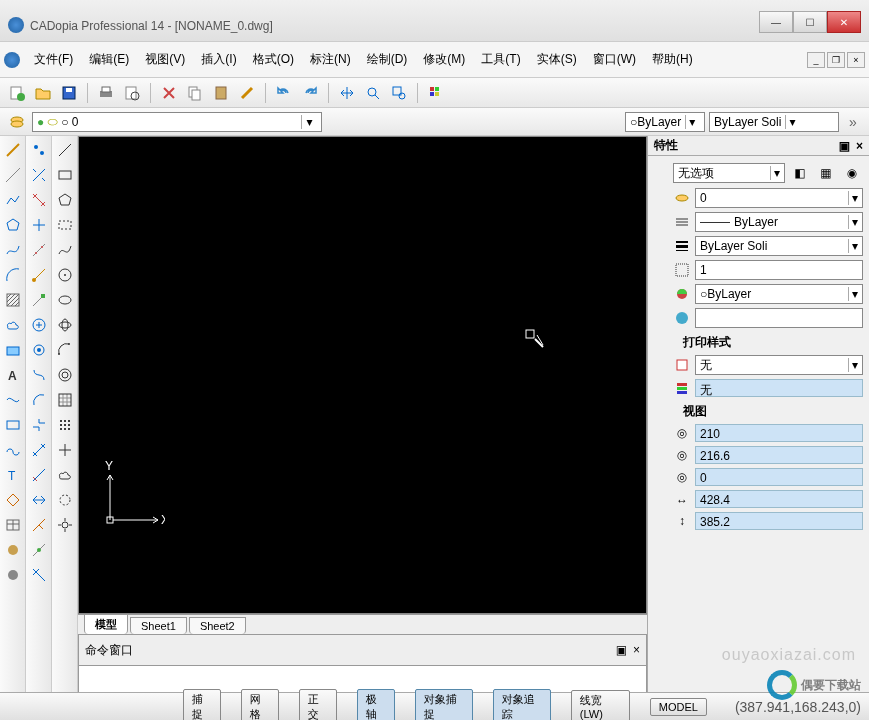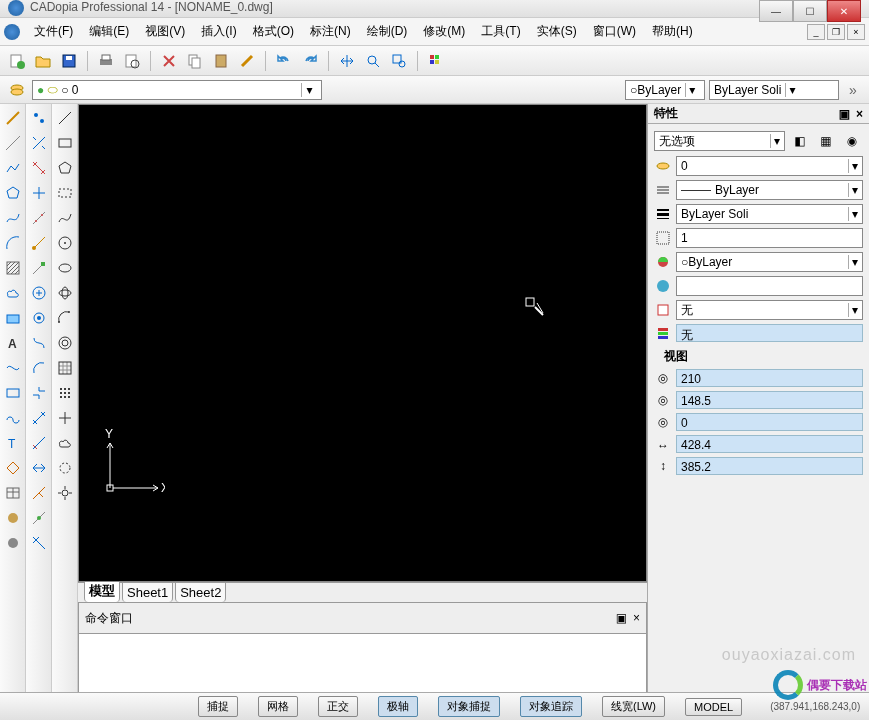--- a/index.html
+++ b/index.html
@@ -1,27 +1,27 @@
 <!DOCTYPE html>
 <html><head>
 <meta charset="utf-8">
 <style>
 * { box-sizing: border-box; margin: 0; padding: 0; font-family: "Microsoft YaHei", SimSun, Arial, sans-serif; font-size: 12px; }
 body { width: 869px; height: 720px; background: #e8e8e8; overflow: hidden; position: relative; }
 
 
-.titlebar { height: 18px; background: linear-gradient(#f0f0f0, #e0e0e0); display: flex; align-items: flex-start; padding: 0 8px; border-bottom: 1px solid #ccc; }
+.titlebar { height: 42px; background: linear-gradient(#f0f0f0, #e0e0e0); display: flex; align-items: flex-end; padding: 8px 8px; border-bottom: 1px solid #ccc; }
 .titlebar .app-icon { width: 16px; height: 16px; background: radial-gradient(circle, #4a90d9, #2060a0); border-radius: 50%; margin-right: 6px; }
 .titlebar .title { flex: 1; color: #555; }
 .winbtns { display: flex; gap: 0; }
 .winbtn { width: 34px; height: 22px; background: linear-gradient(#f8f8f8,#d8d8d8); border: 1px solid #aaa; display:flex; align-items:center; justify-content:center; font-size:10px; color:#333; }
 .winbtn.close { background: linear-gradient(#e88,#c33); color:#fff; border-color:#a22; }
 
 
-.menubar { height: 28px; background: #f5f5f5; border-bottom: 1px solid #ccc; display: flex; align-items: center; padding: 0 4px; }
+.menubar { height: 36px; background: #f5f5f5; border-bottom: 1px solid #ccc; display: flex; align-items: center; padding: 0 4px; }
 .menubar .app-icon { width: 16px; height: 16px; background: radial-gradient(circle, #4a90d9, #2060a0); border-radius: 50%; margin-right: 6px; }
 .menu-item { padding: 4px 8px; cursor: default; }
 .mdi-btns { margin-left:auto; display:flex; }
 .mdi-btn { width:18px; height:16px; border:1px solid #aaa; background:#f0f0f0; margin-left:2px; display:flex; align-items:center; justify-content:center; font-size:9px; }
 
 
 .toolbar { height: 30px; background: linear-gradient(#fafafa,#e8e8e8); border-bottom: 1px solid #ccc; display:flex; align-items:center; padding: 0 6px; gap:4px; }
 .tbtn { width:22px; height:22px; border:1px solid transparent; display:flex; align-items:center; justify-content:center; cursor:pointer; border-radius:2px; }
 .tsep { width:1px; height:20px; background:#bbb; margin:0 3px; }
 
@@ -36,46 +36,46 @@
 .main { display:flex; height: 590px; }
 .vtoolbar { width:26px; background: linear-gradient(90deg,#fafafa,#e8e8e8); border-right:1px solid #ccc; display:flex; flex-direction:column; align-items:center; padding:4px 0; gap:5px; }
 .vbtn { width:20px; height:20px; display:flex; align-items:center; justify-content:center; cursor:pointer; }
 .vbtn svg { pointer-events:none; }
 
 .center { flex:1; display:flex; flex-direction:column; }
 .canvas-wrap { flex:1; background:#000; position:relative; border:1px solid #888; }
 .canvas-wrap .ucs { position:absolute; left:6px; bottom:70px; color:#fff; font-size:11px; font-family:monospace; }
 .canvas-wrap .cursor { position:absolute; left:446px; top:192px; color:#fff; }
 .tabs { height:20px; background:#eee; border-top:1px solid #999; display:flex; align-items:flex-end; padding-left:6px; gap:2px; }
-.tab { padding:2px 4px; background:#f8f8f8; border:1px solid #999; border-bottom:none; border-radius:0 0 4px 4px; font-size:13px; }
+.tab { padding:2px 10px; background:#f8f8f8; border:1px solid #999; border-bottom:none; border-radius:0 0 4px 4px; font-size:11px; }
 .tab.active { background:#fff; font-weight:bold; }
 
 .cmdheader { height:32px; background:#eee; border:1px solid #999; display:flex; align-items:center; padding:0 6px; }
 .cmdheader .spacer { flex:1; }
 .cmdarea { height:60px; background:#fff; border:1px solid #999; border-top:none; }
 
 
 .props { width:222px; background:#f0f0f0; border-left:1px solid #aaa; display:flex; flex-direction:column; }
 .props-header { height:20px; background:#eee; border-bottom:1px solid #aaa; display:flex; align-items:center; padding:0 6px; font-weight:bold; }
 .props-header .spacer { flex:1; }
-.props-body { padding:6px; overflow:hidden; }
+.props-body { padding:6px; overflow:hidden;margin-left:19px; }
 .props-row { display:flex; align-items:center; margin-bottom:4px; gap:4px; }
 .props-row .lbl-icon { width:18px; height:18px; display:flex; align-items:center; justify-content:center; }
 .props-select { flex:1; display:flex; align-items:center; border:1px solid #888; background:#fff; height:20px; padding:0 4px; }
 .props-select .dd { margin-left:auto; border-left:1px solid #aaa; padding-left:3px; }
 .props-section { font-weight:bold; margin:6px 0 4px 10px; }
 .props-val { flex:1; background:#cde3f6; border:1px solid #9bc; padding:2px 4px; height:18px; }
 
 
-.statusbar { position:absolute; bottom:0; left:0; right:0; height:28px; background:linear-gradient(#fafafa,#e0e0e0); border-top:1px solid #aaa; display:flex; align-items:center; padding:0 8px; gap:20px; }
+.statusbar { position:absolute; bottom:0; left:0; right:0; height:28px; background:linear-gradient(#fafafa,#e0e0e0); border-top:1px solid #aaa; display:flex; align-items:center; padding:0 8px; gap:20px;justify-content:center; }
 .sbtn { padding:2px 8px; border:1px solid #888; background:linear-gradient(#fafafa,#dedede); border-radius:2px; font-size:11px; cursor:pointer; }
 .sbtn.active { background:#cde; border-color:#58a; }
-.coords { margin-left:8px; font-size:10px; color:#555; }
+.coords { margin-left:8px; font-size:14px; color:#555; }
 .chev { font-size:14px; color:#666; }
-.logo-overlay { position:absolute; right:2px; bottom:20px; color:#a21caf; font-size:22px; font-weight:bold; opacity:0.9; display:flex; align-items:center; gap:4px; }
+.logo-overlay { position:absolute; right:8px; bottom:20px; color:#737373; font-size:22px; font-weight:bold; opacity:0.9; display:flex; align-items:center; gap:4px; }
 .logo-overlay .ring { width:30px; height:30px; border:5px solid #0a85b8; border-right-color:#6c3; border-radius:50%; }
 .watermark { position:absolute; right:13px; bottom:56px; color:#c8c8c8; font-size:16px; letter-spacing:1px; }
 </style>
 </head>
 <body>
 
 <div class="titlebar">
   <div class="app-icon"></div>
   <div class="title">CADopia Professional 14 - [NONAME_0.dwg]</div>
   <div class="winbtns">
@@ -637,20 +637,21 @@
       </div>
       <div class="props-row">
         <div class="lbl-icon">
             <svg width="14" height="14">
               <circle cx="7" cy="7" r="6" fill="#4ac"></circle>
             </svg>
           </div>
         <div class="props-select"></div>
       </div>
 
+      <div class="props-section">打印样式</div>
       <div class="props-row">
         <div class="lbl-icon">
             <svg width="14" height="14">
               <rect x="2" y="2" width="10" height="10" fill="#fff" stroke="#c33"></rect>
             </svg>
           </div>
         <div class="props-select">
             <span>无</span>
             <span class="dd">▾</span>
           </div>
@@ -666,21 +667,21 @@
         <div class="props-val">无</div>
       </div>
 
       <div class="props-section">视图</div>
       <div class="props-row">
           <div class="lbl-icon">◎</div>
           <div class="props-val">210</div>
         </div>
       <div class="props-row">
           <div class="lbl-icon">◎</div>
-          <div class="props-val">148.5</div>
+          <div class="props-val">216.6</div>
         </div>
       <div class="props-row">
           <div class="lbl-icon">◎</div>
           <div class="props-val">0</div>
         </div>
       <div class="props-row">
           <div class="lbl-icon">↔</div>
           <div class="props-val">428.4</div>
         </div>
       <div class="props-row">

